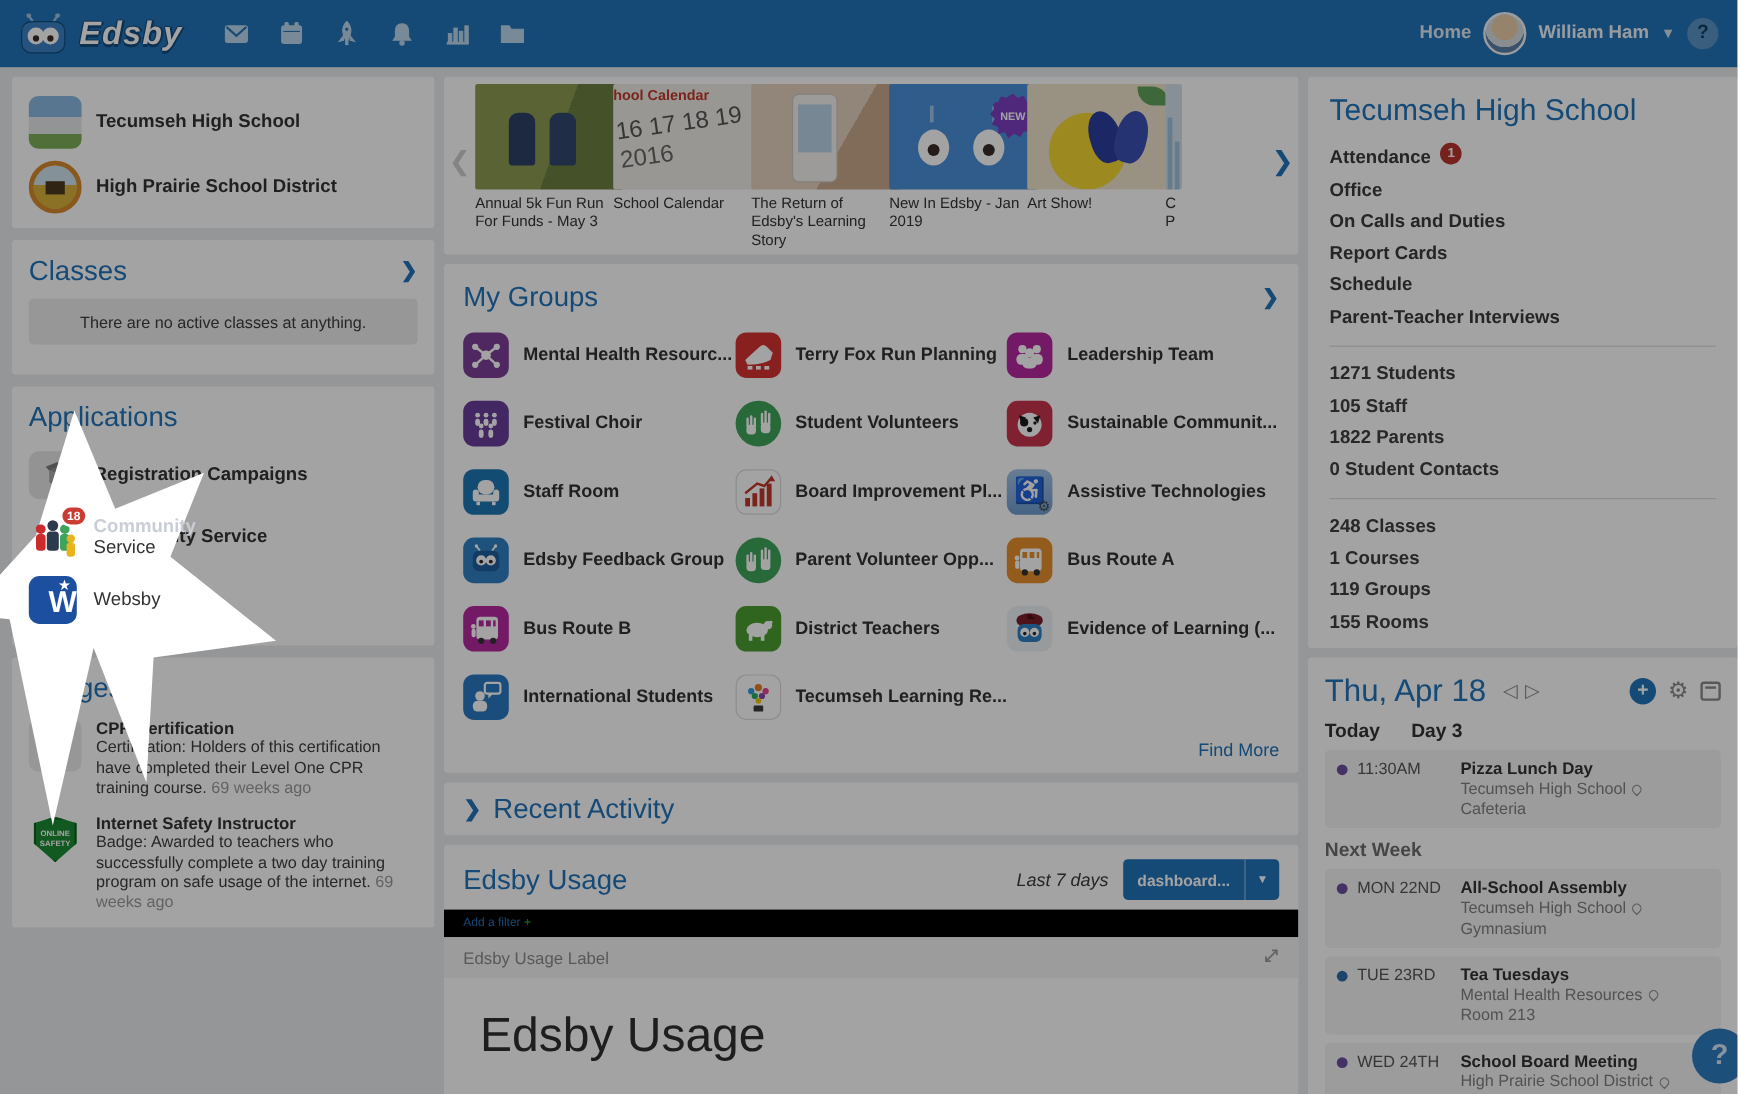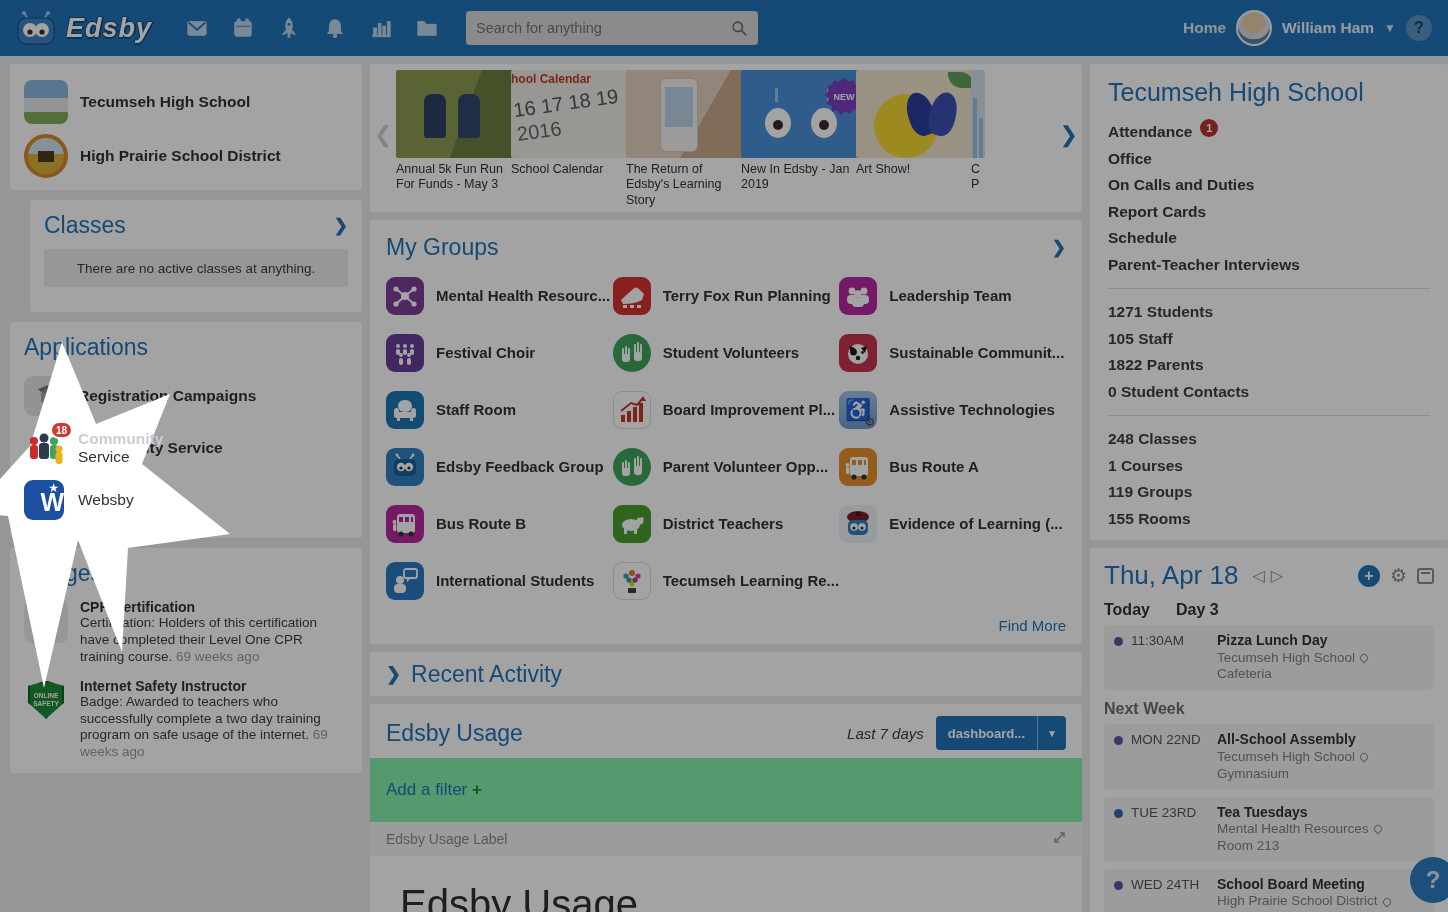--- a/index.html
+++ b/index.html
@@ -38,21 +38,21 @@
 
   
   .c-schools { height:126px; padding-top:16px; }
   .school-row { display:flex; align-items:center; gap:12px; height:44px; margin-bottom:10px; cursor:pointer; }
   .school-name { font-size:15.5px; font-weight:bold; color:#333; }
   .thumb-school { width:44px; height:44px; border-radius:8px;
     background:linear-gradient(#8cb9e2 0 40%, #e7e8ea 40% 72%, #7fae5a 72% 100%); }
   .thumb-district { width:44px; height:44px; border-radius:50%; border:4px solid #d78a2e; position:relative;
     background:linear-gradient(#cfe3f0 0 45%, #d9b13b 45% 100%); }
   .thumb-district::after { content:""; position:absolute; left:10px; top:13px; width:16px; height:11px; background:#4c3a22; }
-  .c-classes { height:112px;margin-left:20px; }
+  .c-classes { height:112px; }
   .empty-box { margin-top:10px; background:#ececec; border-radius:4px; height:38px; display:flex; align-items:center; justify-content:center; font-size:13.5px; color:#3c3c3c; }
   .c-apps { height:216px; }
   .app-row { display:flex; align-items:center; gap:14px; height:52px; cursor:pointer; }
   .app-label { font-size:15.5px; font-weight:bold; color:#333; }
   .tile { position:relative; width:40px; height:40px; border-radius:9px; flex:none; display:flex; align-items:center; justify-content:flex-end; }
   .tile-box { background:#e6e6e6; }
   .mini-badge { position:absolute; top:-7px; right:-9px; min-width:20px; height:18px; padding:0 4px; background:#cc3b33; border:2px solid #fff; border-radius:10px; color:#fff; font-size:10px; font-weight:bold; display:flex; align-items:center; justify-content:center; }
   .tile-websby { background:#1d4fa0; }
   .tile-websby .w { color:#fff; font-size:25px; font-weight:bold; margin-top:4px; }
   .tile-websby .st { position:absolute; top:1px; right:5px; color:#fff; font-size:12px; }
@@ -109,21 +109,21 @@
   .gt-round { border-radius:50%; }
   .find-more { text-align:right; color:#2273b9; font-size:15px; margin-top:8px; cursor:pointer; }
   .p-activity { height:44px; display:flex; align-items:center; gap:10px; }
   .p-activity .chev { font-size:18px; }
   .p-usage { height:210px; padding:0; overflow:hidden; }
   .usage-head { display:flex; align-items:center; padding:12px 16px 8px 16px; }
   .usage-range { margin-left:auto; font-style:italic; font-size:15px; color:#3c3c3c; margin-right:12px; }
   .dash-btn { display:flex; align-items:stretch; background:#2273b9; border-radius:4px; overflow:hidden; cursor:pointer; height:34px; }
   .dash-btn .lbl { color:#fff; font-size:13px; font-weight:bold; display:flex; align-items:center; padding:0 12px; }
   .dash-btn .car { color:#fff; font-size:10px; display:flex; align-items:center; padding:0 9px; border-left:1px solid rgba(255,255,255,.5); }
-  .filter-bar { background:#86efac; padding:22px 16px; color:#2273b9; font-size:17px; }
+  .filter-bar { background:#000000; padding:6px 16px; color:#2273b9; font-size:10px; }
   .filter-bar b { color:#1d8a34; }
   .usage-label-row { background:#f4f4f4; padding:9px 16px; color:#8b8b8b; font-size:14px; display:flex; align-items:center; }
   .expand-ic { margin-left:auto; color:#9a9a9a; font-size:13px; }
   .usage-title { font-size:40px; color:#2f2f2f; margin:26px 0 0 30px; }
 
   
   .rcard { background:#fff; border-radius:3px; margin-bottom:8px; padding:14px 18px; }
   .r-school { height:476px; }
   .r-title { color:#2273b9; font-size:25px; font-weight:normal; margin-bottom:12px; }
   .r-link { font-size:15.5px; font-weight:bold; color:#3a3a3a; line-height:26.5px; cursor:pointer; display:flex; align-items:flex-start; gap:8px; }
@@ -230,27 +230,20 @@
             <rect x="19" y="5" width="3" height="15"></rect>
             <rect x="3" y="20" width="19" height="1.5"></rect>
           </svg>
       </span>
       <span class="tb-icon">
         <svg viewBox="0 0 24 24">
             <path d="M2 5 L9 5 L11 8 L22 8 L22 20 L2 20 Z"></path>
           </svg>
       </span>
     </div>
-    <div class="search">
-      <input type="text" placeholder="Search for anything" style="">
-      <svg viewBox="0 0 20 20">
-          <circle cx="8" cy="8" r="5.5" fill="none" stroke="#666" stroke-width="1.8"></circle>
-          <line x1="12.5" y1="12.5" x2="18" y2="18" stroke="#666" stroke-width="1.8"></line>
-        </svg>
-    </div>
     <div class="tb-right">
       <span class="tb-link">Home</span>
       <span class="avatar"></span>
       <span class="tb-user">William Ham</span>
       <span class="tb-caret">▼</span>
       <span class="tb-help">?</span>
     </div>
   </header>
 
   <div class="content">

